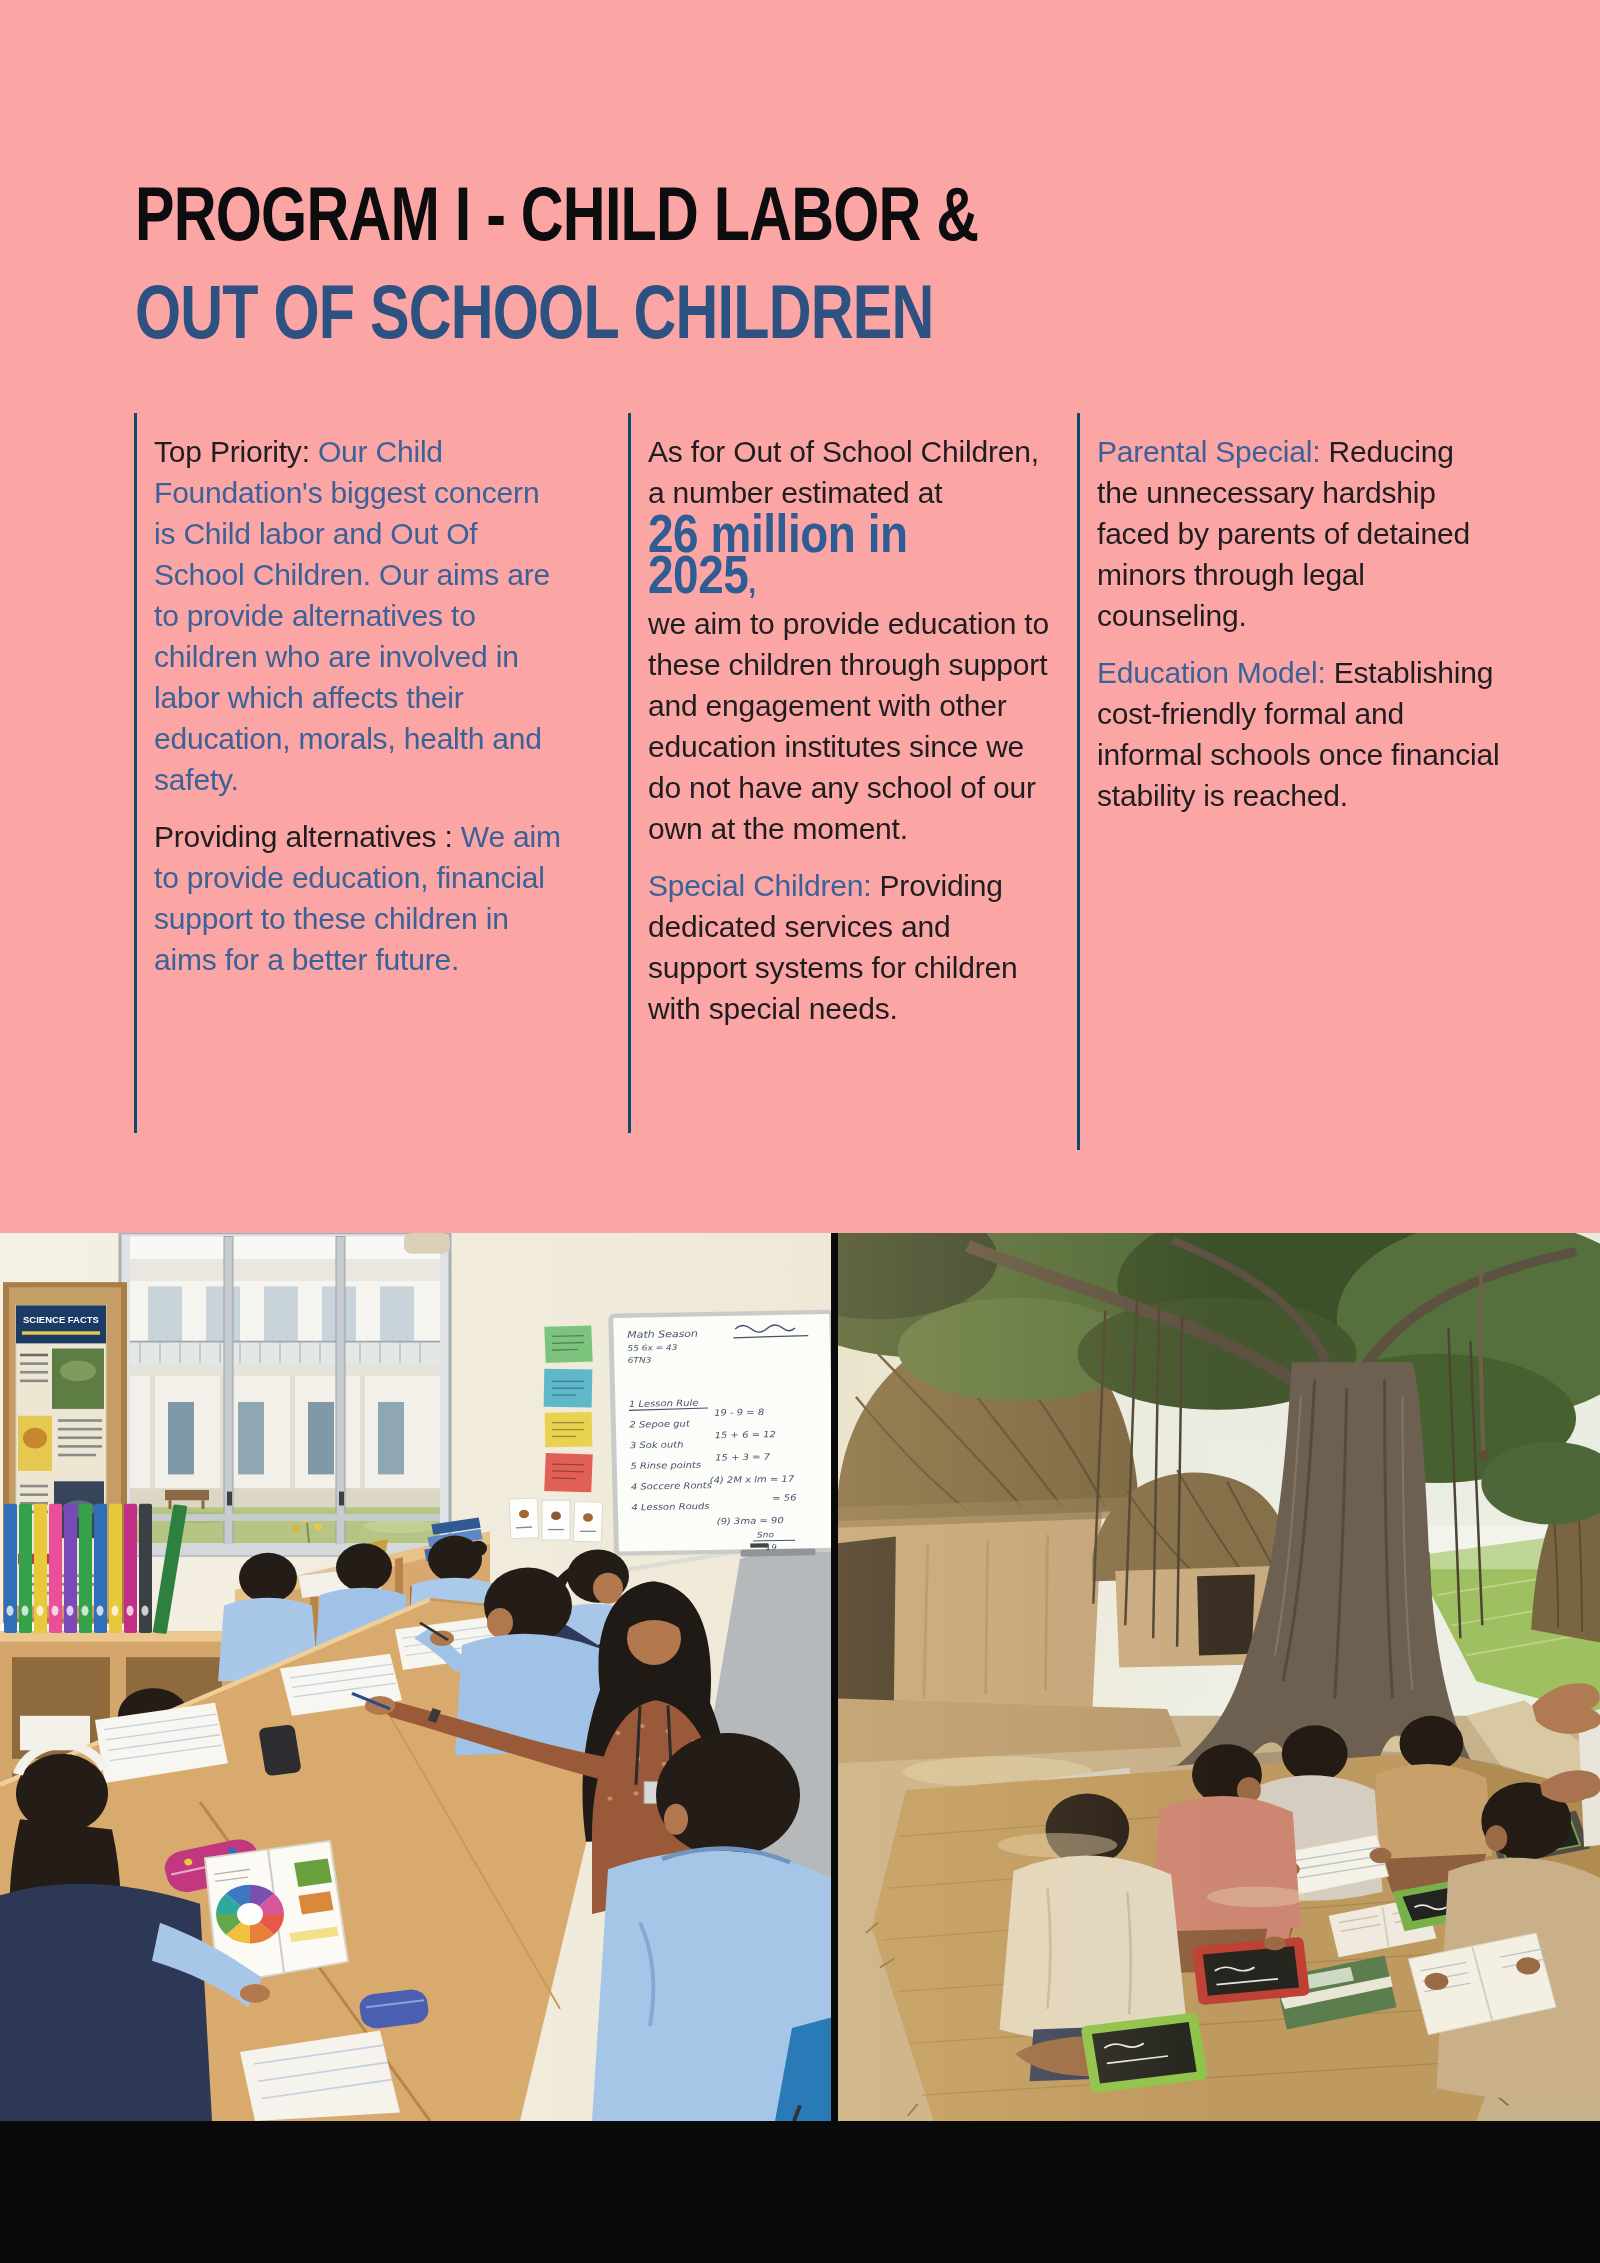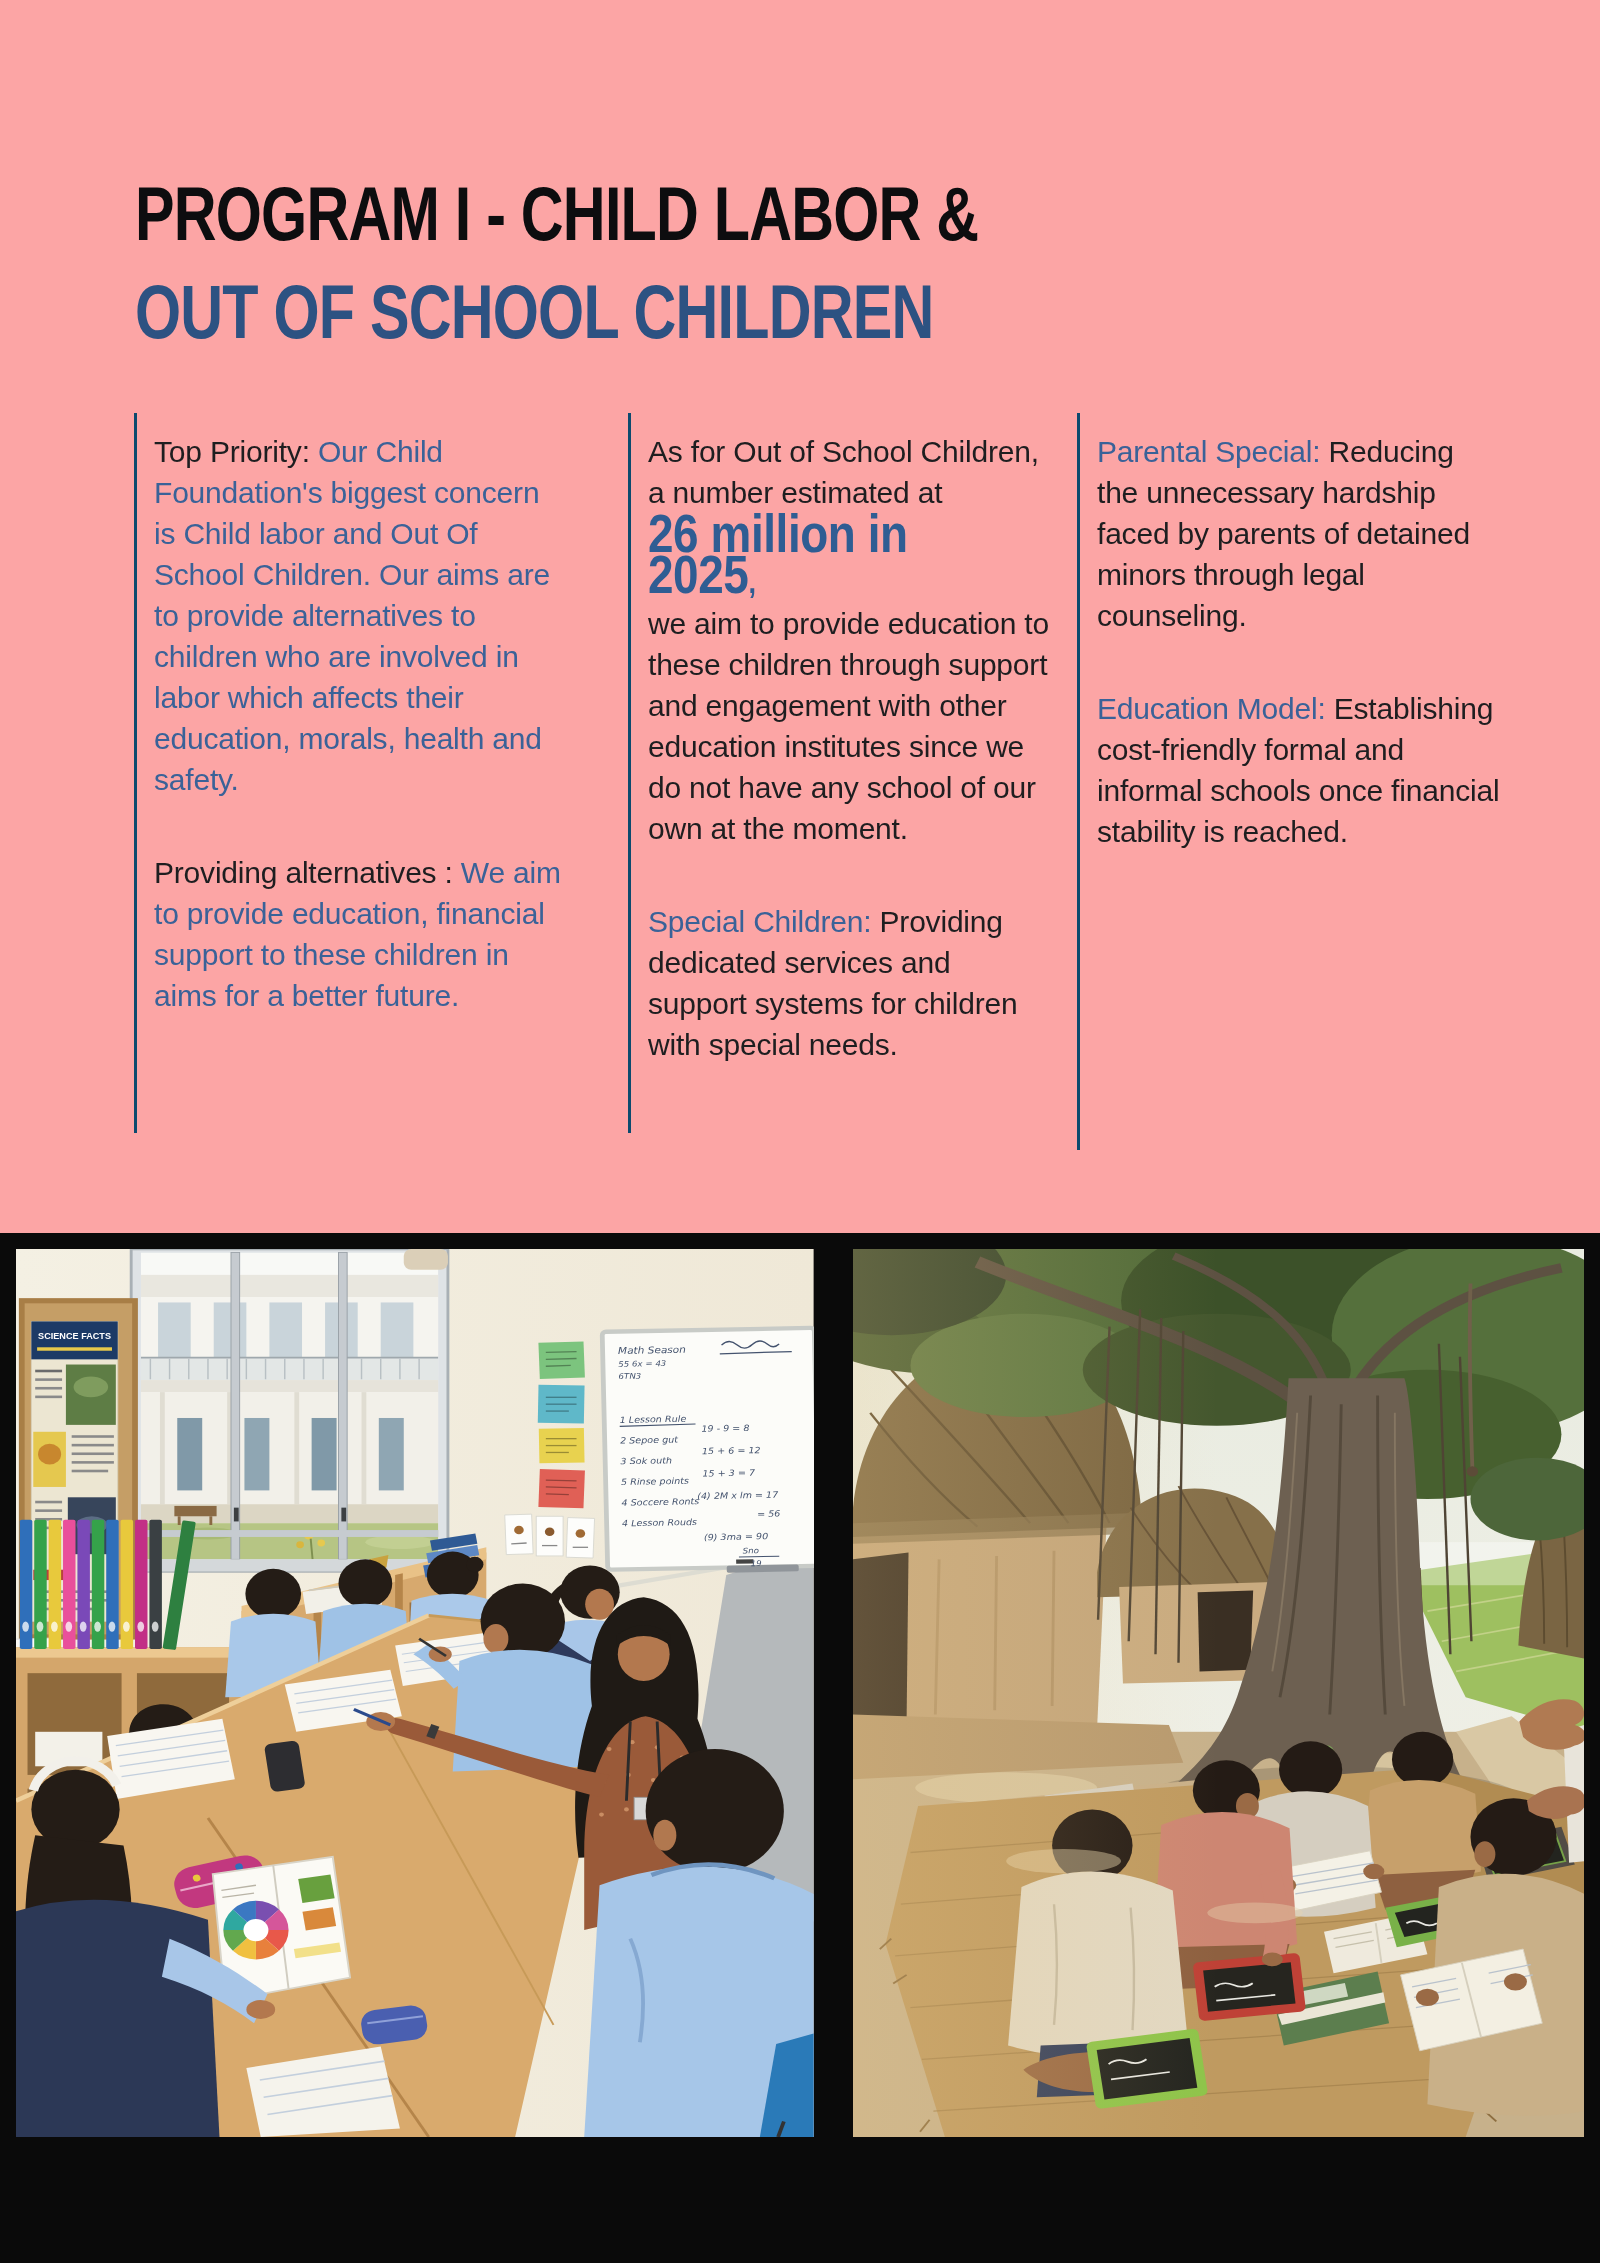--- a/index.html
+++ b/index.html
@@ -12,32 +12,32 @@
   .title-line1{top:176px;color:#0d0d0f;}
   .title-line2{top:274px;color:#2d5282;}
   
   .col{position:absolute;top:413px;border-left:3px solid #0c4a6e;
        padding:18px 0 0 17px;box-sizing:border-box;}
   .col-1{left:134px;width:452px;height:720px;}
   .col-2{left:628px;width:452px;height:720px;}
   .col-3{left:1077px;width:470px;height:737px;}
   .col p{margin:0;font-size:30px;line-height:41px;white-space:pre-line;
          color:#1e1e20;letter-spacing:-0.2px;}
-  .col p + p{margin-top:52px;}
+  .col p + p{margin-top:16px;}
   .col p.no-gap{margin-top:0;}
   .seg-black{color:#1e1e20;}
   .seg-blue{color:#3a6298;}
   .big-line{line-height:50px;white-space:nowrap;font-weight:bold;}
   .big{display:inline-block;font-size:54px;color:#2f5d93;letter-spacing:-0.5px;
        transform:scaleX(0.85);transform-origin:left center;}
   .big-comma{font-size:32px;}
   
   .photos{position:absolute;left:0;top:1233px;width:1600px;height:1030px;
           background:#0a0a0a;display:flex;gap:7px;}
-  .photos figure{margin:16px;height:888px;overflow:hidden;}
+  .photos figure{margin:0;height:888px;overflow:hidden;}
   .photo-left{width:831px;}
   .photo-right{width:762px;}
   .photos svg{display:block;width:100%;height:100%;}
   .wb{font-family:"DejaVu Sans",sans-serif;font-style:italic;fill:#44536e;}
 </style>
 </head>
 <body>
 
 <div class="page">
 

